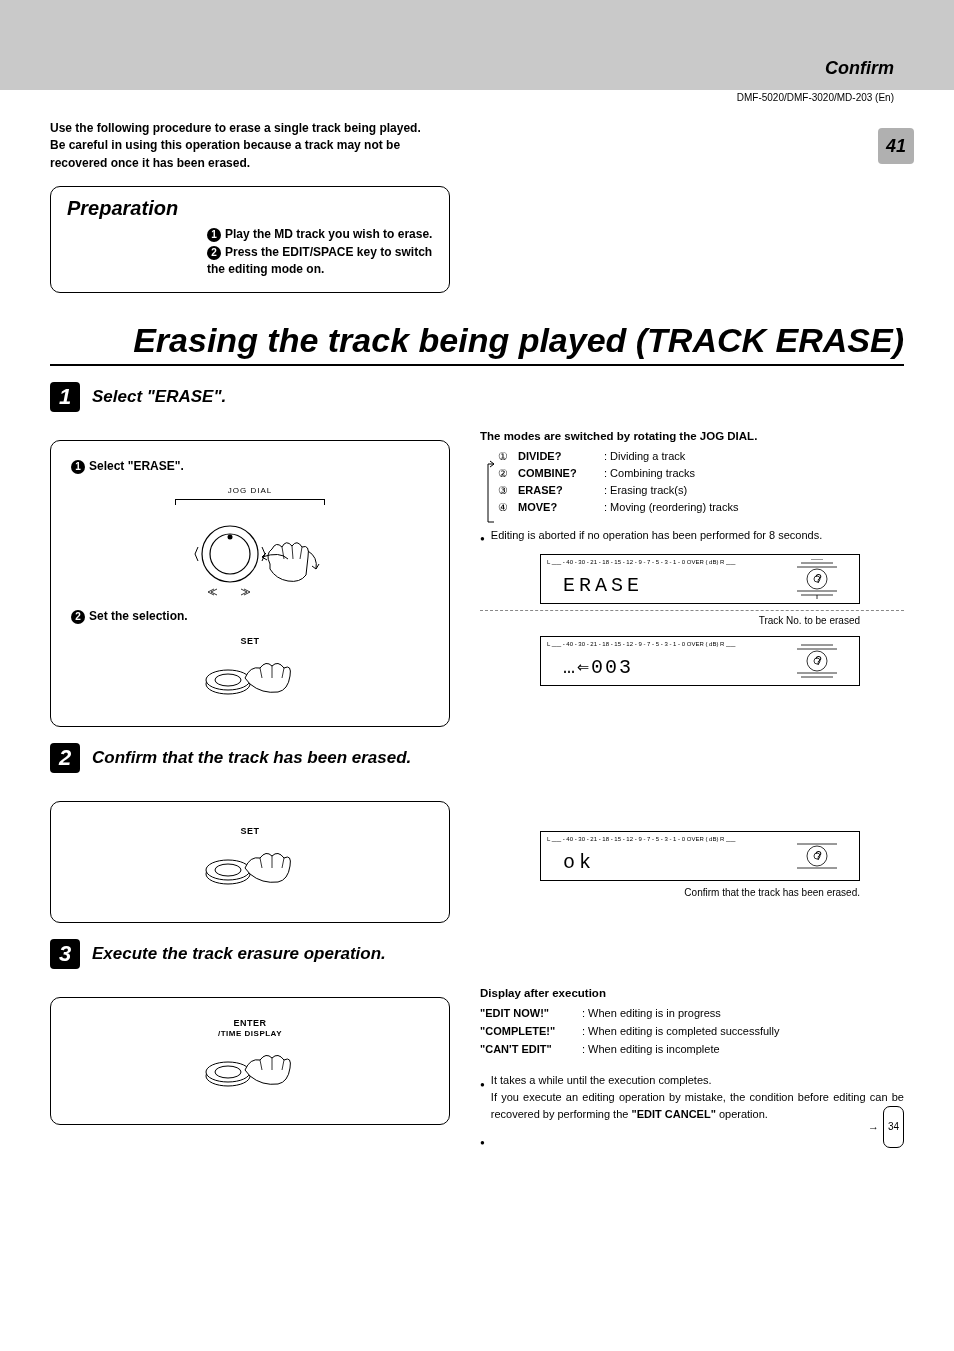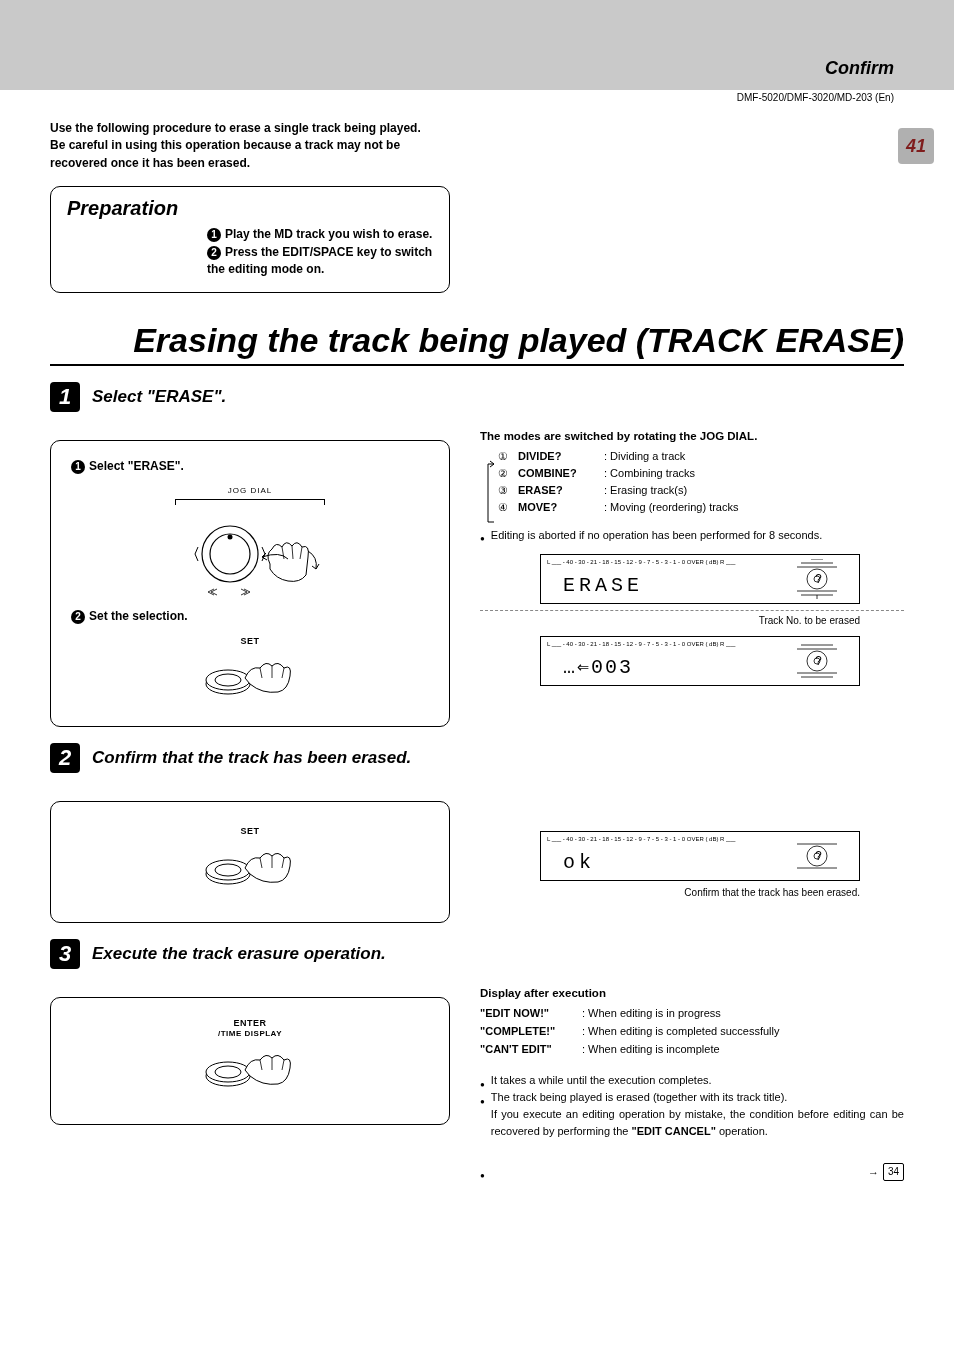--- a/index.html
+++ b/index.html
@@ -27,26 +27,26 @@
   }
   .modelline {
     position: absolute;
     right: 60px;
     top: 92px;
     font-size: 10px;
     color: #000;
   }
   .pagebadge {
     position: absolute;
-    right: 20px;
+    right: 40px;
     top: 128px;
     width: 36px;
     height: 36px;
     background: #b0b0b0;
-    color: #7f1d1d;
+    color: #000000;
     font-weight: bold;
     font-style: italic;
     font-size: 18px;
     display: flex;
     align-items: center;
     justify-content: center;
     border-radius: 4px;
   }
   .content {
     margin: 0 50px 0 50px;
@@ -256,25 +256,24 @@
   .displist .dr {
     display: flex;
     gap: 6px;
     line-height: 1.6;
   }
   .dr .dname { font-weight: bold; width: 96px; }
   .dr .ddesc {}
   .pageref {
     display: inline-block;
     border: 1px solid #000;
-    border-radius: 2px;
+    border-radius: 7px;
     font-size: 10px;
-    padding: 0 4px;
+    padding: 12px 4px;
     margin-left: 4px;
-    margin-top: 40px;
   }
   .brackarrow {
     position: absolute;
     left: 4px;
     top: 12px;
     height: 66px;
     width: 14px;
   }
   .brackarrow svg { display:block; }
 </style>
@@ -495,23 +494,20 @@
         <div class="dr">
             <span class="dname">"CAN'T EDIT"</span>
             <span class="ddesc">:  When editing is incomplete</span>
           </div>
       </div>
       <div class="bullets" style="margin-top:14px;">
         <div class="b">
             <span>It takes a while until the execution completes.</span>
           </div>
         <div class="b">
-            <span>The track being played is erased (together with its track title).</span>
-          </div>
-        <div class="b">
           <span>
             <span>If you execute an editing operation by mistake, the condition before editing can be recovered by performing the </span>
             <b>"EDIT CANCEL"</b>
             <span> operation.</span>
             <span style="float:right;">→<span class="pageref">34</span></span>
           </span>
         </div>
       </div>
     </div>
   </div>

